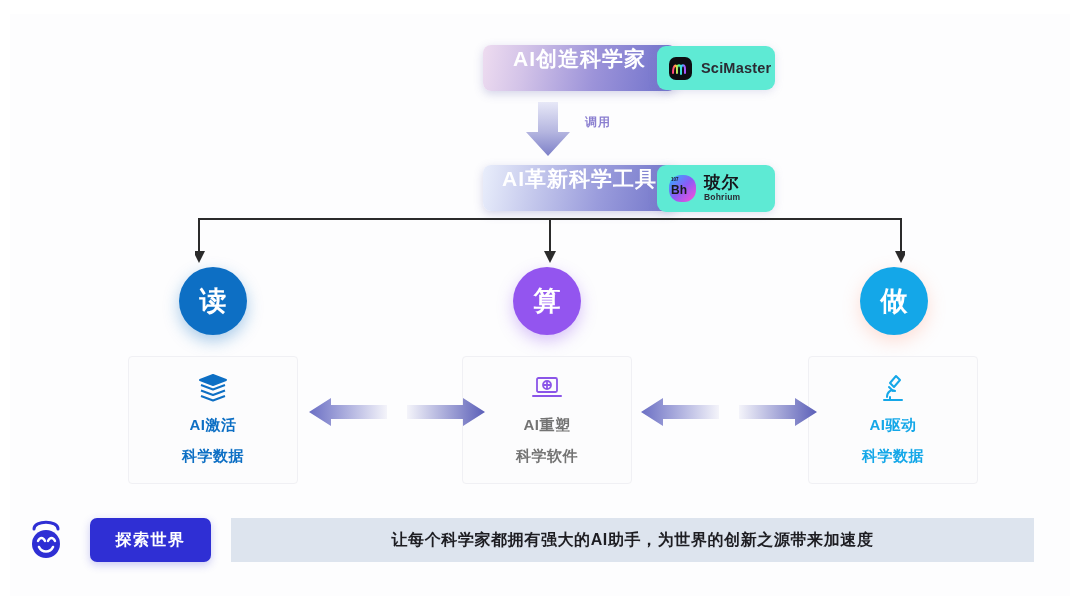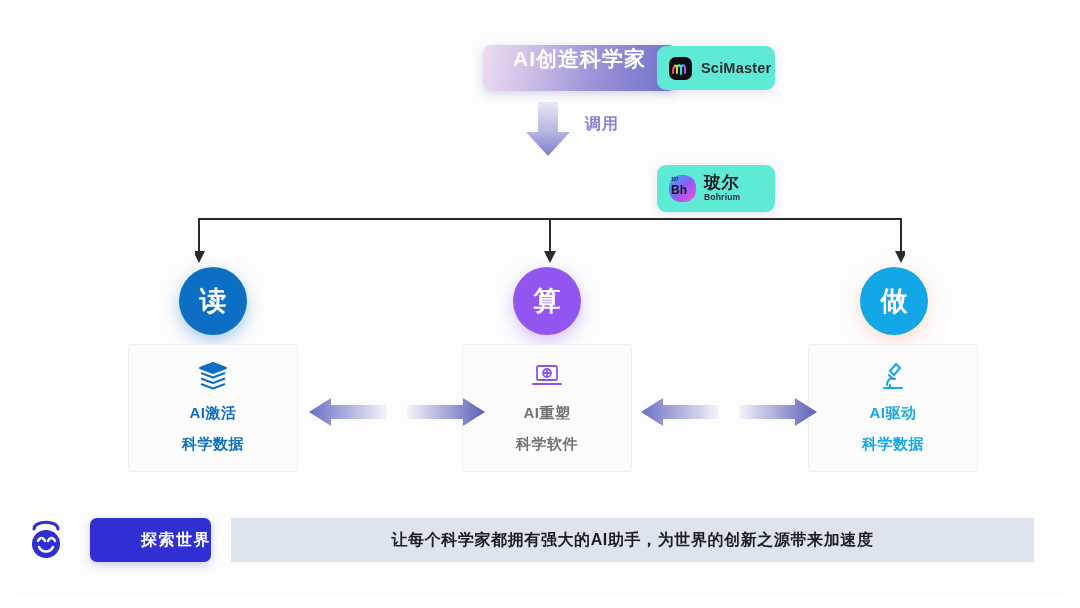--- a/index.html
+++ b/index.html
@@ -86,39 +86,39 @@
     font-size:12px;font-weight:bold;color:#1a1a1a;line-height:16px;
   }
   .boh-words{margin-left:8px;display:flex;flex-direction:column;justify-content:center;}
   .boh-cn{font-size:17px;font-weight:bold;color:#16161c;line-height:18px;letter-spacing:.5px;}
   .boh-en{font-size:8.5px;font-weight:bold;color:#2a2a33;line-height:11px;letter-spacing:.2px;text-align:center;}
 
   
   .call-arrow{position:absolute;left:524px;top:102px;width:48px;height:54px;}
   .call-label{
     position:absolute;left:585px;top:114px;
-    font-size:16px;font-weight:bold;color:#8b7fd0;letter-spacing:1px;
+    font-size:12px;font-weight:bold;color:#8b7fd0;letter-spacing:1px;
   }
 
   
   .bracket{position:absolute;left:195px;top:216px;width:710px;height:50px;}
 
   
   .circle{
     position:absolute;width:68px;height:68px;border-radius:50%;
     display:flex;align-items:center;justify-content:center;
     color:#ffffff;font-size:27px;font-weight:bold;
   }
   .circle-read{left:179px;top:267px;background:#0d6fc4;box-shadow:0 6px 16px rgba(13,111,196,.35);}
   .circle-calc{left:513px;top:267px;background:#9355ef;box-shadow:0 6px 16px rgba(147,85,239,.35);}
   .circle-do{left:860px;top:267px;background:#14a7e8;box-shadow:0 6px 18px rgba(255,150,120,.30);}
 
   
   .card{
-    position:absolute;top:344px;width:170px;height:128px;
+    position:absolute;top:356px;width:170px;height:128px;
     background:#fcfcfd;
     border:1px solid #f0f0f4;
     border-radius:4px;
     display:flex;flex-direction:column;align-items:center;
     padding-top:14px;box-sizing:border-box;
   }
   .card-1{left:128px;}
   .card-2{left:462px;}
   .card-3{left:808px;}
   .card-icon{height:34px;display:flex;align-items:center;justify-content:center;}
@@ -131,21 +131,21 @@
   
   .dbl{position:absolute;top:393px;width:176px;height:38px;}
   .dbl-1{left:309px;}
   .dbl-2{left:641px;}
 
   
   .smiley{position:absolute;left:23px;top:516px;width:46px;height:46px;}
   .explore-btn{
     position:absolute;left:90px;top:518px;width:121px;height:44px;
     background:#2f2fd4;border-radius:7px;
-    display:flex;align-items:center;justify-content:flex-end;
+    display:flex;align-items:center;justify-content:center;
     color:#ffffff;font-size:16px;font-weight:bold;letter-spacing:1.5px;
     box-shadow:0 3px 9px rgba(47,47,212,.25);
   }
   .tagline{
     position:absolute;left:231px;top:518px;width:803px;height:44px;
     background:#dde4ee;border-radius:0;
     display:flex;align-items:center;justify-content:center;
     color:#1d1d22;font-size:16px;font-weight:bold;letter-spacing:.6px;
   }
 </style>
@@ -186,20 +186,23 @@
       <linearGradient id="arrG" x1="0" y1="0" x2="0" y2="1">
         <stop offset="0%" stop-color="#e7e8f7"></stop>
         <stop offset="55%" stop-color="#b5b6e0"></stop>
         <stop offset="100%" stop-color="#7d80c8"></stop>
       </linearGradient>
     </defs>
     <path d="M14 0 H34 V30 H46 L24 54 L2 30 H14 Z" fill="url(#arrG)"></path>
   </svg>
   <div class="call-label">调用</div>
 
+  <div class="bar bar-2">
+    <span>AI革新科学工具</span>
+  </div>
 
   <div class="chip chip-boh">
     <span class="boh-tile">
       <span class="boh-tile-inner">
         <span class="boh-num">107</span>
         <span class="boh-sym">Bh</span>
       </span>
     </span>
     <span class="boh-words">
       <span class="boh-cn">玻尔</span>

